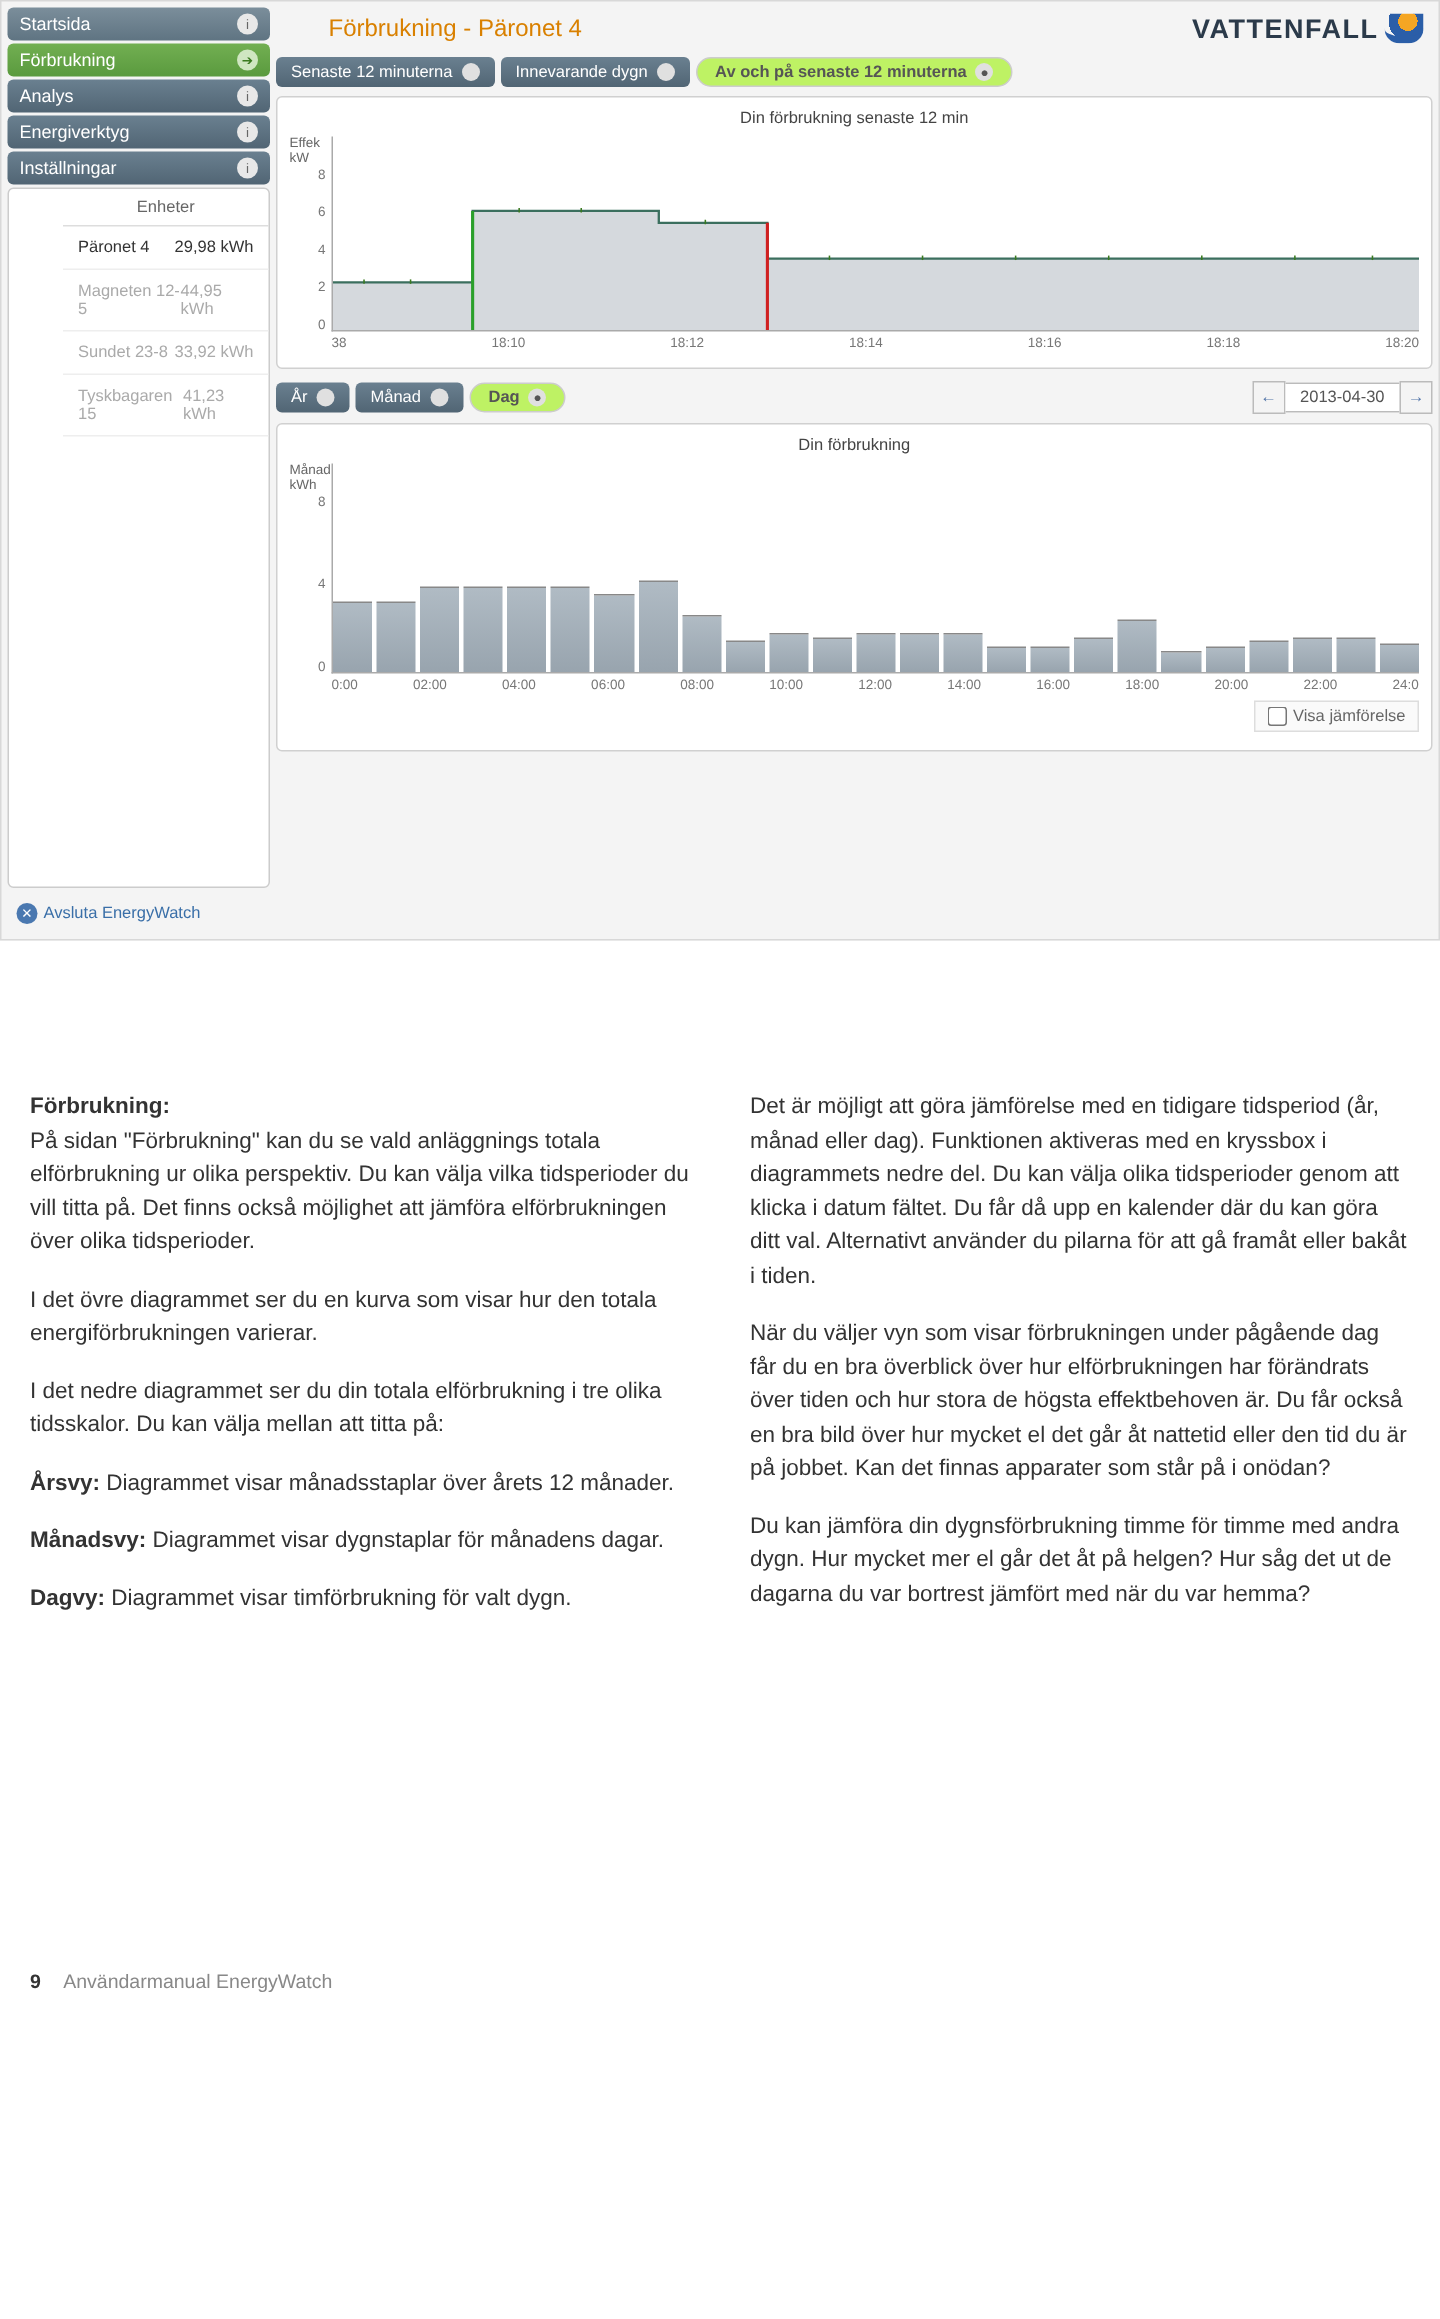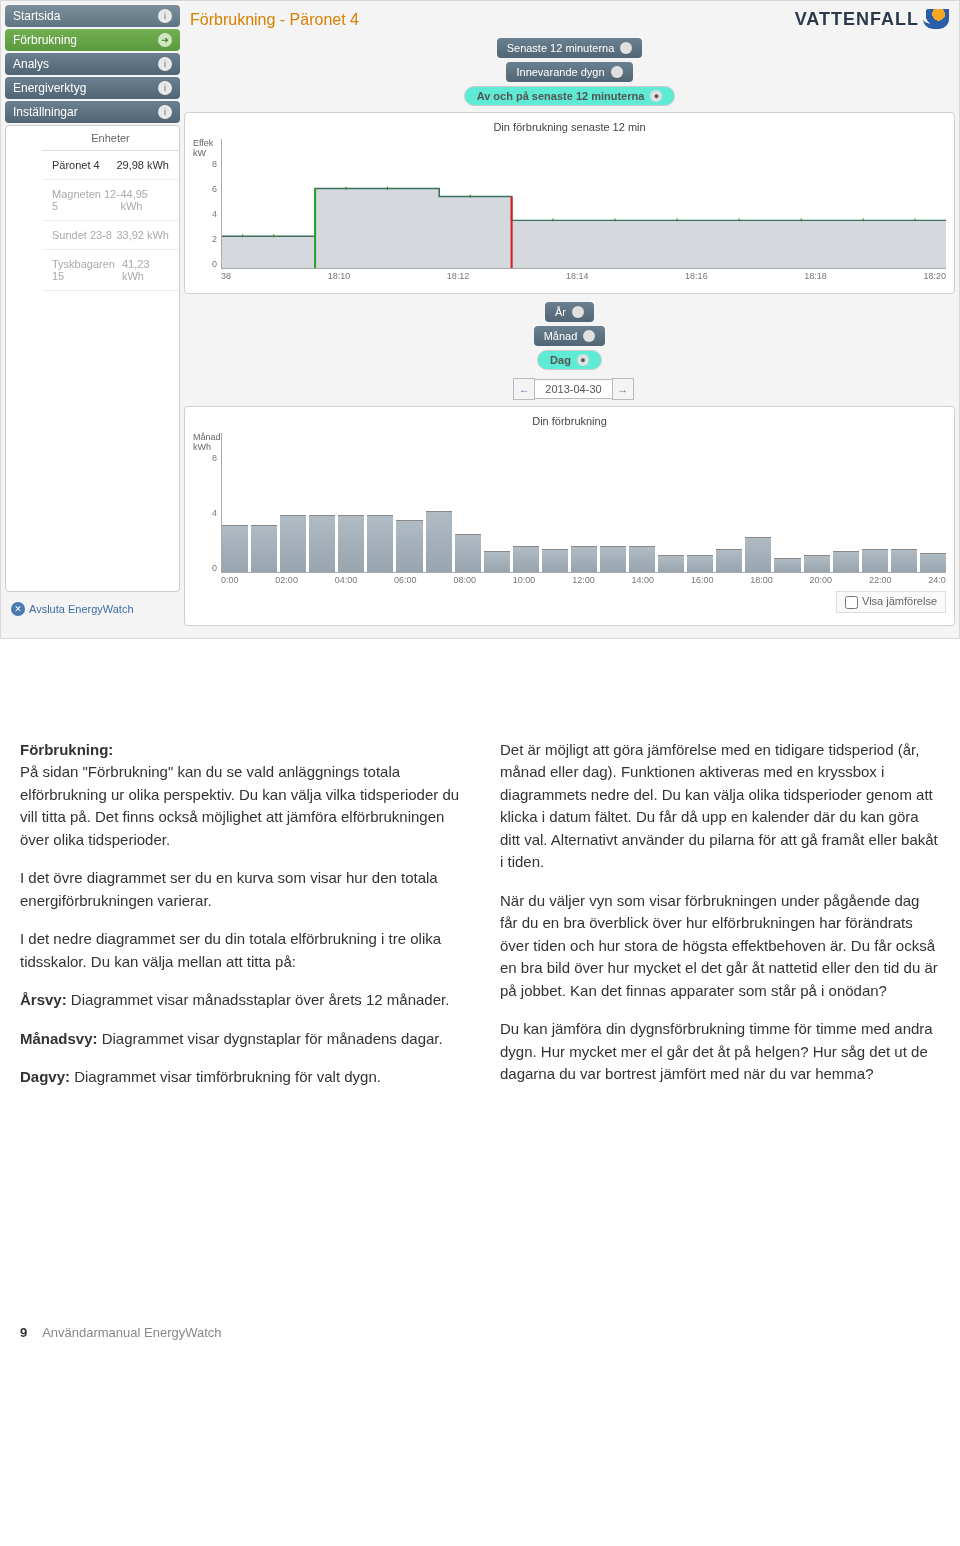--- a/index.html
+++ b/index.html
@@ -13,27 +13,27 @@
   .nav-item.first { background: linear-gradient(#7b8e9b,#5f7482); }
   .nav-badge { width: 14px; height: 14px; background: #e8e8e8; border-radius: 50%; display: flex; align-items: center; justify-content: center; color: #666; font-size: 9px; }
   .units-panel { background: #fff; border: 1px solid #ccc; border-radius: 4px; margin-top: 2px; padding-bottom: 300px; padding-left: 36px; }
   .units-head { text-align: center; padding: 6px; border-bottom: 1px solid #ddd; color: #666; }
   .unit-row { display: flex; justify-content: space-between; padding: 8px 10px; border-bottom: 1px solid #eee; }
   .unit-row.sel { color: #333; font-weight: 500; }
   .unit-row.faded { color: #aaa; }
   .exit-link { margin-top: 4px; padding: 6px; color: #3a6fa8; font-size: 11px; display:flex; align-items:center; gap:4px;}
   .exit-link .x { display:inline-flex; width:14px; height:14px; border-radius:50%; background:#4a78b0; color:#fff; align-items:center; justify-content:center; font-size:9px;}
   .page-head { display: flex; justify-content: space-between; align-items: center; padding: 4px 6px 8px; }
-  .page-title { color: #d98000; font-size: 16px; font-weight: 500; }
+  .page-title { color: #d98000; font-size: 16px; font-weight: 500; margin-left: 29px; }
   .brand { display:flex; align-items:flex-start; gap:4px; font-family: Arial; font-weight: bold; letter-spacing: 1px; color: #2b3a4a; font-size: 18px;}
   .brand-icon { width: 26px; height: 20px; background: radial-gradient(circle at 60% 35%, #f5a623 0 35%, #2b5ea8 35% 70%, transparent 70%); border-bottom: 5px solid #2b5ea8; border-radius: 0 0 10px 10px;}
-  .pill-row { display: flex; gap: 4px; align-items: center; margin-bottom: 6px; flex-wrap: wrap; flex-direction: column;}
+  .pill-row { display: flex; gap: 4px; align-items: center; margin-bottom: 6px; flex-wrap: wrap;}
   .pill { background: linear-gradient(#6a8090,#516574); color: #fff; padding: 4px 10px; border-radius: 4px; display: flex; align-items: center; gap: 6px; font-size: 11px; }
   .pill.light { background: #f5f5f5; color: #555; border: 1px solid #ccc; border-radius: 10px; padding: 3px 12px;}
-  .pill.light.sel { background: #5eead4; font-weight: 600;}
+  .pill.light.sel { background: #bef264; font-weight: 600;}
   .pill .dot { width: 12px; height: 12px; background: #e0e0e0; border-radius: 50%; display:inline-flex; align-items:center; justify-content:center; color:#555; font-size:9px;}
   .chart-wrap { background: #fff; border: 1px solid #d0d0d0; border-radius: 4px; padding: 6px 8px 12px; margin-bottom: 8px; }
   .chart-title { text-align: center; font-weight: 400; font-size: 11px; color: #444; margin: 2px 0 6px; }
   .ylabel { font-size: 9px; color: #666; line-height: 1.1; }
   .chart-area { display: flex; }
   .yaxis { display: flex; flex-direction: column; justify-content: space-between; align-items: flex-end; padding-right: 4px; font-size: 9px; color: #777; }
   .plot { flex: 1; position: relative; border-left: 1px solid #aaa; border-bottom: 1px solid #aaa; }
   .xaxis { display: flex; justify-content: space-between; font-size: 9px; color: #777; margin-top: 2px; padding-left: 28px; }
   .step-line { stroke: #3b6f5e; stroke-width: 1.5; fill: none; }
   .step-fill { fill: rgba(150,160,170,0.4); }

